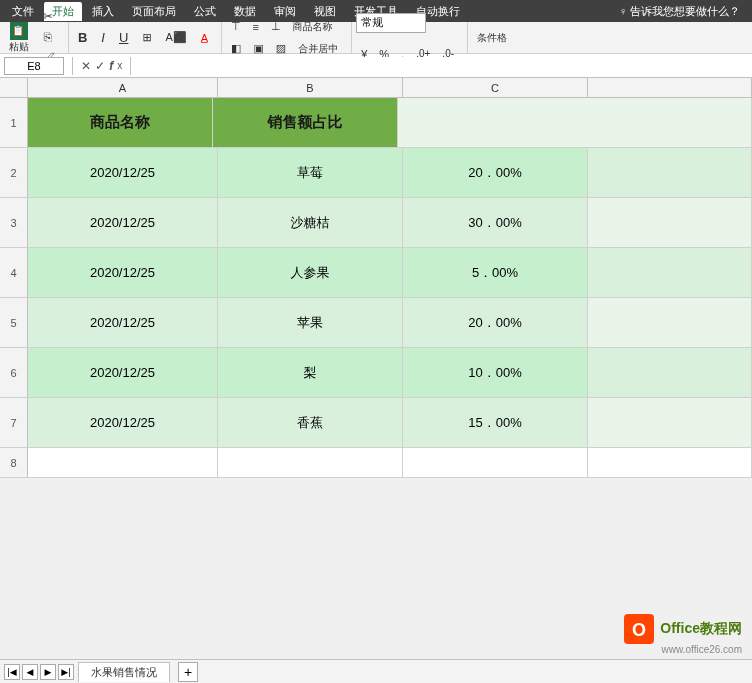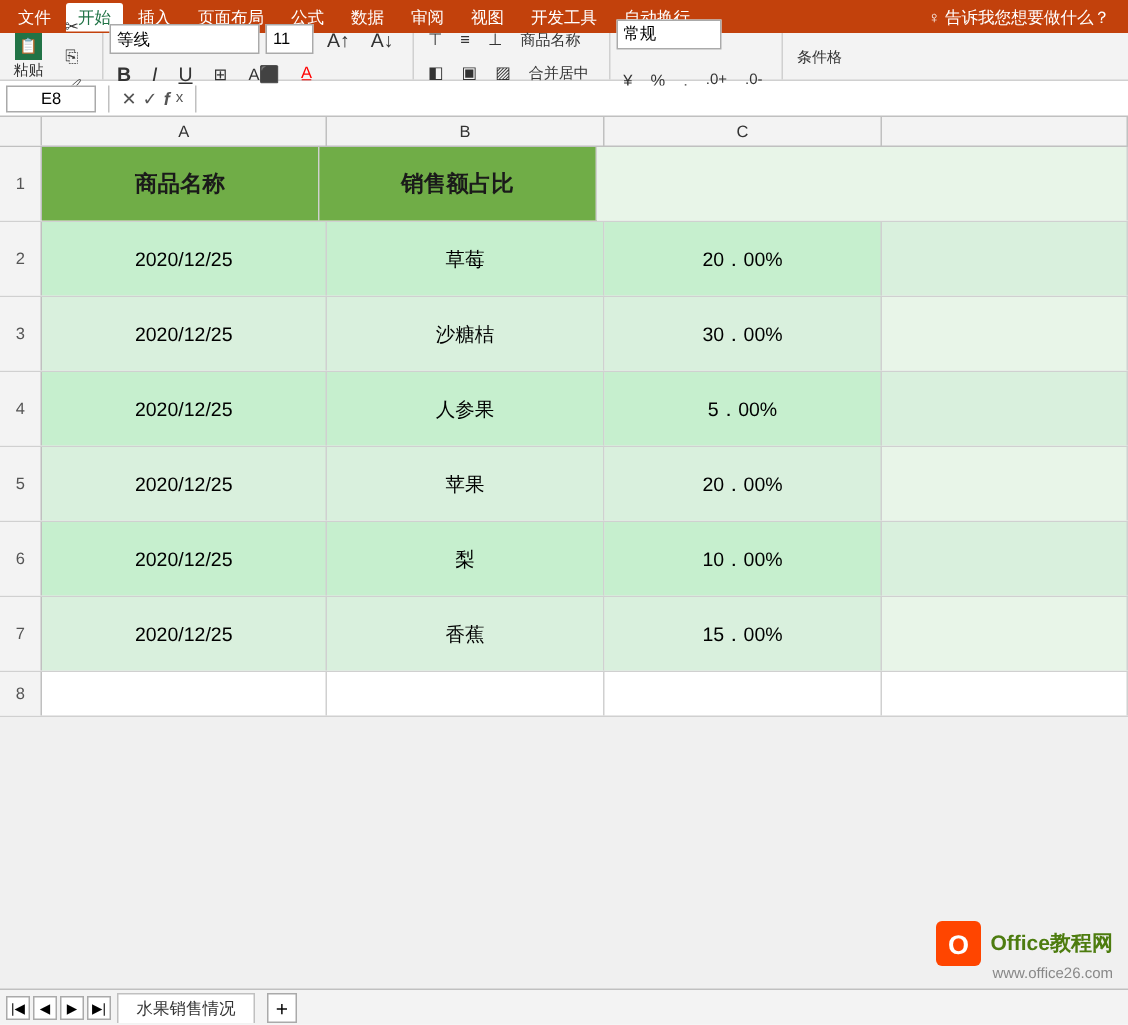--- a/index.html
+++ b/index.html
@@ -1,17 +1,17 @@
 <!DOCTYPE html>
 <html><head>
   <meta charset="utf-8">
   <style>
     * { margin: 0; padding: 0; box-sizing: border-box; }
     body { width: 752px; height: 683px; font-family: '微软雅黑', 'Microsoft YaHei', SimSun, sans-serif; font-size: 12px; background: #f0f0f0; overflow: hidden; }
-    .menu-bar { display: flex; align-items: center; background: #c2410c; height: 22px; padding: 0 4px; gap: 2px; }
+    .menu-bar { display: flex; align-items: center; background: #404040; height: 22px; padding: 0 4px; gap: 2px; }
     .menu-bar span { color: white; font-size: 11px; padding: 2px 8px; cursor: pointer; }
     .menu-bar span.active { background: white; color: #217346; border-radius: 2px 2px 0 0; }
 
     .toolbar-row1 { display: flex; align-items: center; background: #f3f3f3; border-bottom: 1px solid #d0d0d0; height: 32px; padding: 0 4px; gap: 4px; }
 
     .toolbar-section { display: flex; align-items: center; gap: 2px; border-right: 1px solid #d0d0d0; padding-right: 8px; height: 100%; }
     .toolbar-section:last-child { border-right: none; }
 
     .tb-btn { display: flex; align-items: center; justify-content: center; padding: 2px 4px; cursor: pointer; border: 1px solid transparent; border-radius: 2px; font-size: 11px; color: #333; }
 
@@ -76,26 +76,20 @@
     </div>
     <div style="display:flex;flex-direction:column;gap:2px;">
       <div class="tb-btn">✂</div>
       <div class="tb-btn">⎘</div>
       <div class="tb-btn">🖌</div>
     </div>
   </div>
   <div class="toolbar-section">
     <div style="display:flex;flex-direction:column;gap:2px;">
       <div style="display:flex;align-items:center;gap:4px;">
-        <input class="font-name-box" value="等线" style="">
-        <input class="font-size-box" value="11" style="">
-        <div class="tb-btn" style="font-size:13px;">A↑</div>
-        <div class="tb-btn" style="font-size:13px;">A↓</div>
-      </div>
-      <div style="display:flex;align-items:center;gap:4px;">
         <div class="tb-btn" style="font-weight:bold;font-size:13px;">B</div>
         <div class="tb-btn" style="font-style:italic;font-size:13px;">I</div>
         <div class="tb-btn" style="text-decoration:underline;font-size:13px;">U</div>
         <div class="tb-btn">⊞</div>
         <div class="tb-btn">A⬛</div>
         <div class="tb-btn" style="color:red;">A̲</div>
       </div>
     </div>
   </div>
   <div class="toolbar-section">

